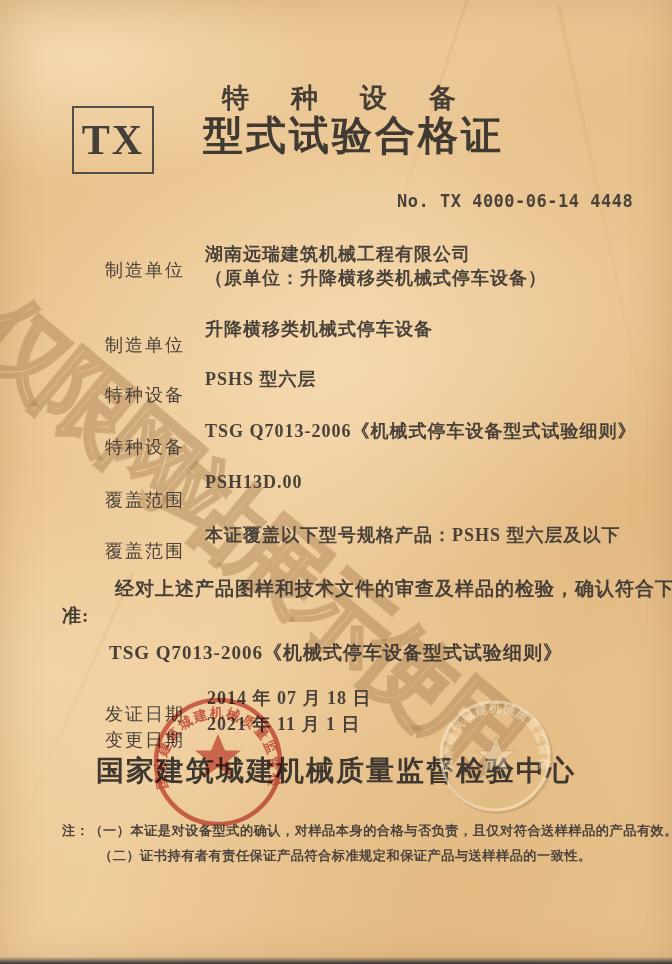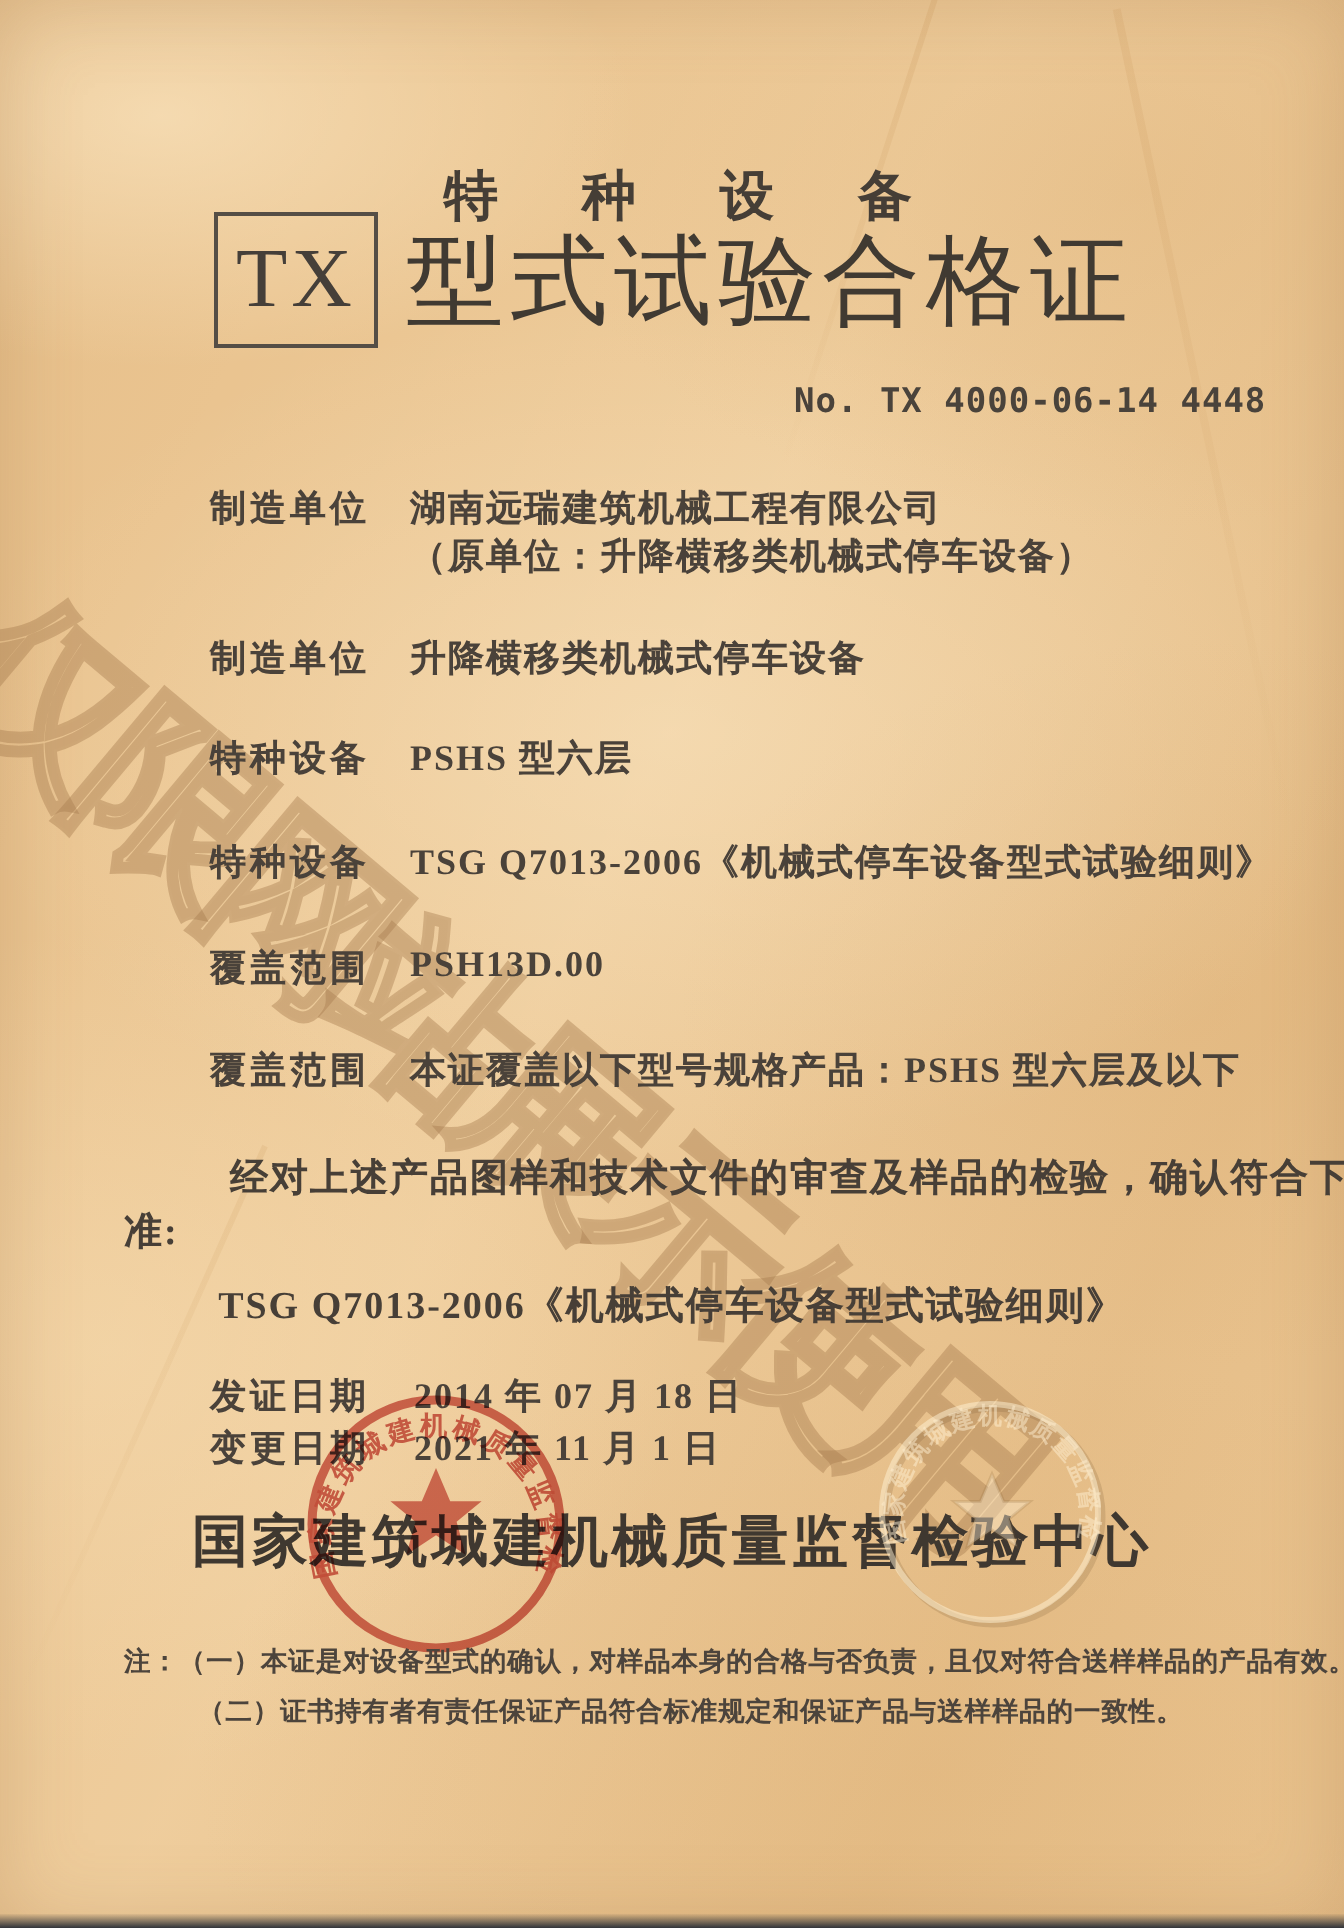--- a/index.html
+++ b/index.html
@@ -27,26 +27,26 @@
   .s2{left:600px;top:0;width:4px;height:420px;transform:rotate(-12deg);
       background:linear-gradient(rgba(205,155,95,.22),rgba(205,155,95,0));}
   .s3{left:70px;top:560px;width:3px;height:300px;transform:rotate(24deg);
       background:linear-gradient(rgba(205,158,98,.2),rgba(205,158,98,0));}
 
   .abs{position:absolute;white-space:nowrap;}
 
   .hdr-small{left:222px;top:80px;font-size:27px;font-weight:bold;letter-spacing:42px;color:#453e36;}
   .tx-box{left:72px;top:106px;width:78px;height:64px;border:2px solid #554e46;
           display:flex;align-items:center;justify-content:center;
-          font-size:42px;font-weight:normal;letter-spacing:2px;color:#453f39;margin-left:35px;}
-  .main-title{left:203px;top:108px;font-size:49px;font-weight:normal;letter-spacing:3px;color:#403a32;}
+          font-size:42px;font-weight:bold;letter-spacing:2px;color:#453f39;}
+  .main-title{left:203px;top:108px;font-size:40px;font-weight:bold;letter-spacing:3px;color:#403a32;}
   .cert-no{left:397px;top:191px;font-family:"DejaVu Sans Mono","Liberation Mono",monospace;
            font-size:17px;letter-spacing:.5px;color:#4a433b;font-weight:bold;}
 
-  .flabel{left:105px;font-size:18px;letter-spacing:2px;font-weight:bold;color:#4a423a;}
+  .flabel{left:105px;font-size:18px;letter-spacing:2px;font-weight:normal;color:#4a423a;margin-top:16px;}
   .fvalue{left:205px;font-size:18px;letter-spacing:1px;font-weight:bold;color:#4a423a;}
 
   .para{font-size:19px;letter-spacing:1px;font-weight:bold;color:#473f37;}
   .centered{left:0;width:672px;text-align:center;}
 
   .issuer{left:0;top:752px;width:672px;text-align:center;font-size:28px;font-weight:bold;
           letter-spacing:2px;color:#3f3830;}
   .note{font-size:13.2px;font-weight:bold;color:#4c443c;letter-spacing:.5px;}
 
   .watermark{

